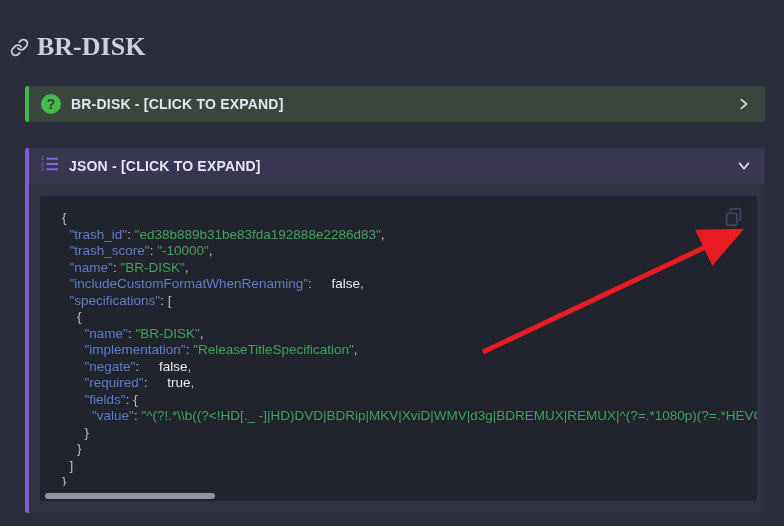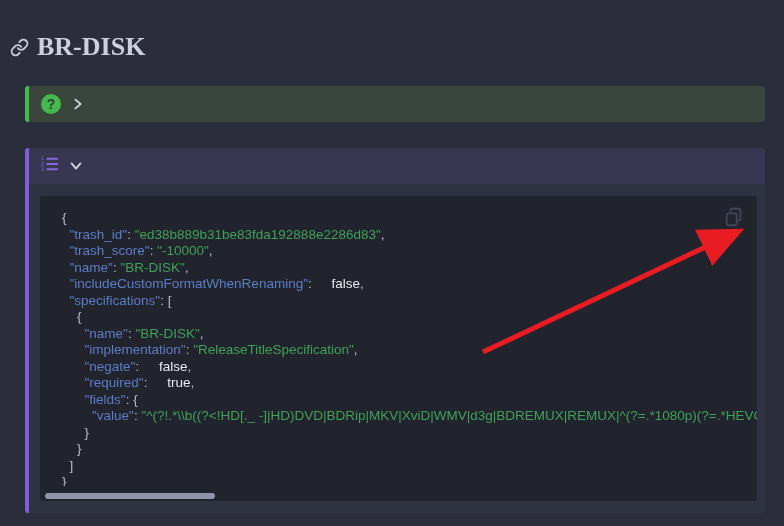--- a/index.html
+++ b/index.html
@@ -111,20 +111,21 @@
       <path d="M10 13a5 5 0 0 0 7.54.54l3-3a5 5 0 0 0-7.07-7.07l-1.72 1.71"></path>
       <path d="M14 11a5 5 0 0 0-7.54-.54l-3 3a5 5 0 0 0 7.07 7.07l1.71-1.71"></path>
     </svg>
   </span>
   <span>BR-DISK</span>
 </h1>
 
 <section class="panel panel-help">
   <div class="panel-header">
     <span class="q-icon">?</span>
+    <span class="panel-label">BR-DISK - [CLICK TO EXPAND]</span>
     <svg class="chevron" width="14" height="14" viewBox="0 0 16 16" fill="none" stroke="#d5d9e2" stroke-width="2" stroke-linecap="round" stroke-linejoin="round">
       <polyline points="5,3 11,8 5,13"></polyline>
     </svg>
   </div>
 </section>
 
 <section class="panel panel-json">
   <div class="panel-header">
     <span>
       <svg width="18" height="16" viewBox="0 0 20 18">
@@ -133,20 +134,21 @@
           <line x1="7" y1="9" x2="18" y2="9"></line>
           <line x1="7" y1="15" x2="18" y2="15"></line>
         </g>
         <g fill="#8468dd" font-size="6" font-family="Liberation Sans, sans-serif">
           <text x="0" y="5">1</text>
           <text x="0" y="11">2</text>
           <text x="0" y="17">3</text>
         </g>
       </svg>
     </span>
+    <span class="panel-label">JSON - [CLICK TO EXPAND]</span>
     <svg class="chevron down" width="14" height="14" viewBox="0 0 16 16" fill="none" stroke="#d5d9e2" stroke-width="2" stroke-linecap="round" stroke-linejoin="round">
       <polyline points="5,3 11,8 5,13"></polyline>
     </svg>
   </div>
 
   <div class="panel-body">
     <div class="codeblock">
       <button class="copy-btn" aria-label="copy">
         <svg width="22" height="22" viewBox="0 0 24 24" fill="none" stroke="#40455a" stroke-width="2">
           <rect x="8" y="3" width="11" height="13" rx="2"></rect>

